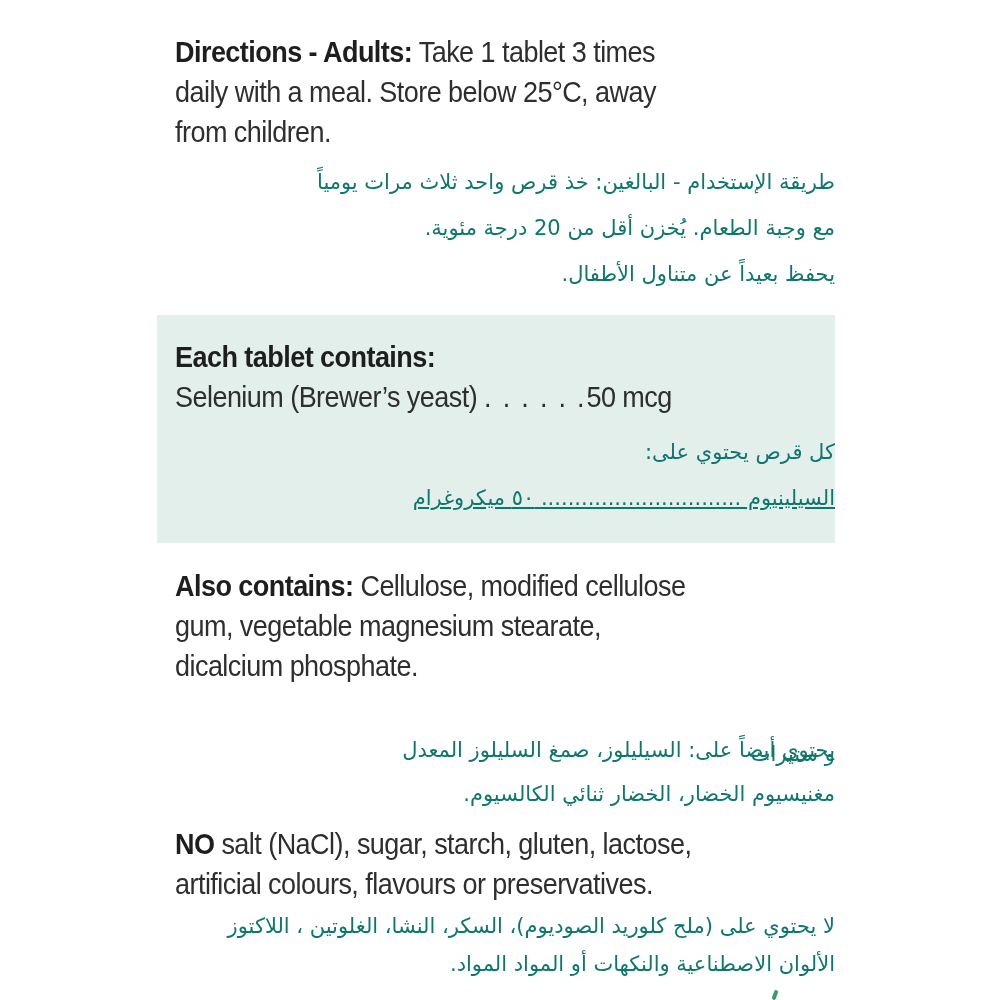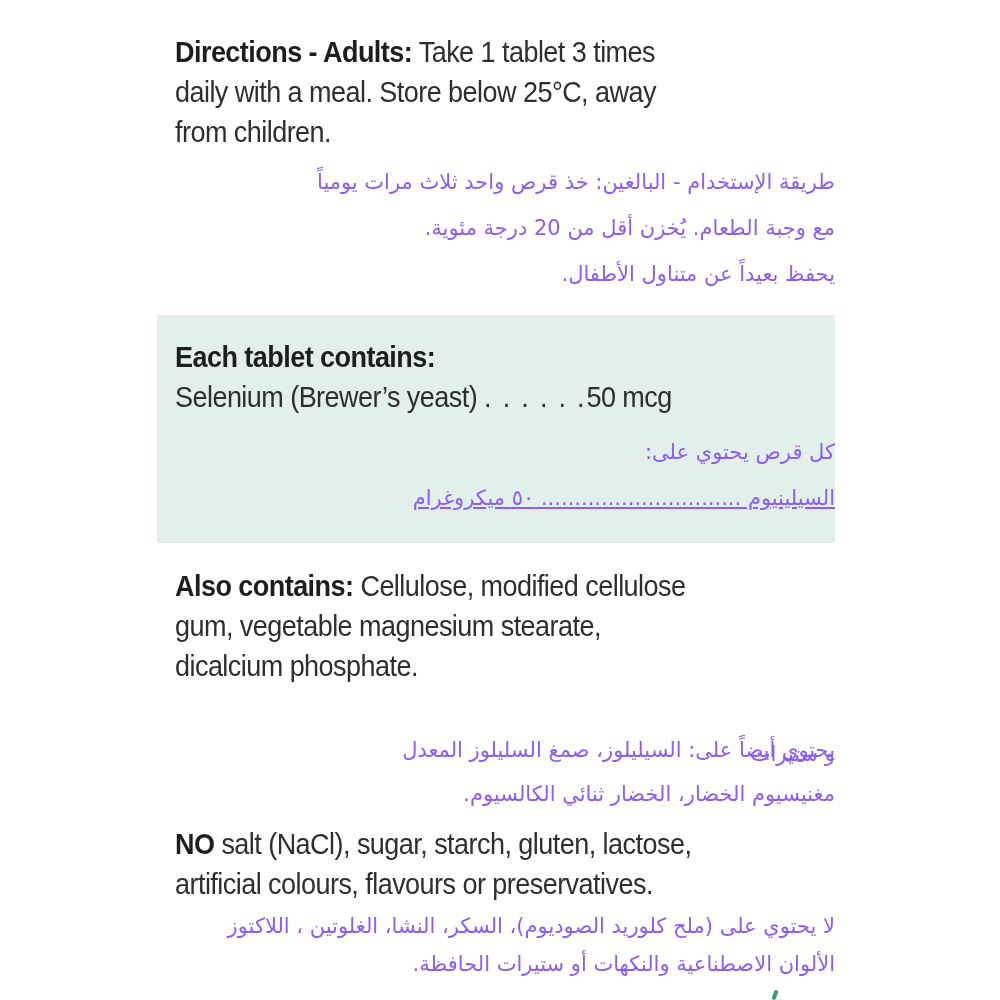--- a/index.html
+++ b/index.html
@@ -2,21 +2,21 @@
 <html><head>
   <meta charset="utf-8">
   <style>
     html, body { margin: 0; padding: 0; }
     body {
       width: 1000px; height: 1000px; background: #ffffff; position: relative; overflow: hidden;
       font-family: "Liberation Sans", sans-serif; color: #2b2b2b;
     }
     .en { font-family: "Liberation Sans", sans-serif; font-size: 30px; line-height: 40px; letter-spacing: -0.6px; transform: scaleX(0.9); transform-origin: left top; white-space: nowrap; color: #2e2e2e; }
     .en b { font-weight: bold; color: #1e1e1e; }
-    .ar { direction: rtl; font-family: "DejaVu Sans", sans-serif; font-size: 21px; line-height: 36px; color: #8b5cf6; white-space: nowrap; position: absolute; right: 165px; text-align: right; }
+    .ar { direction: rtl; font-family: "DejaVu Sans", sans-serif; font-size: 21px; line-height: 36px; color: #0f766e; white-space: nowrap; position: absolute; right: 165px; text-align: right; }
     .block { position: absolute; left: 175px; }
     .shade { position: absolute; left: 157px; top: 315px; width: 678px; height: 228px; background: #e3efeb; }
     .dots { letter-spacing: 2px; }
     .leaf { position: absolute; left: 773px; top: 990px; width: 4px; height: 10px; background: #3a9a6a; border-radius: 2px; transform: rotate(20deg); }
   </style>
 </head>
 <body>
 
 <div class="shade"></div>
 
@@ -43,15 +43,15 @@
 </div>
 <div class="ar" style="top:732px;">يحتوي أيضاً على: السيليلوز، صمغ السليلوز المعدل</div>
 <div class="ar" style="top:700px;margin-top:36px;">و ستيرات</div>
 <div class="ar" style="top:776px;">مغنيسيوم الخضار، الخضار ثنائي الكالسيوم.</div>
 
 <div class="block en" style="top:824px;">
   <div><b>NO</b><span> salt (NaCl), sugar, starch, gluten, lactose,</span></div>
   <div>artificial colours, flavours or preservatives.</div>
 </div>
 <div class="ar" style="top:908px;margin-left:23px;">لا يحتوي على (ملح كلوريد الصوديوم)، السكر، النشا، الغلوتين ، اللاكتوز</div>
-<div class="ar" style="top:946px;">الألوان الاصطناعية والنكهات أو ستيرات الحافظة.</div>
+<div class="ar" style="top:946px;">الألوان الاصطناعية والنكهات أو المواد المواد.</div>
 
 <div class="leaf"></div>
 
 </body></html>

